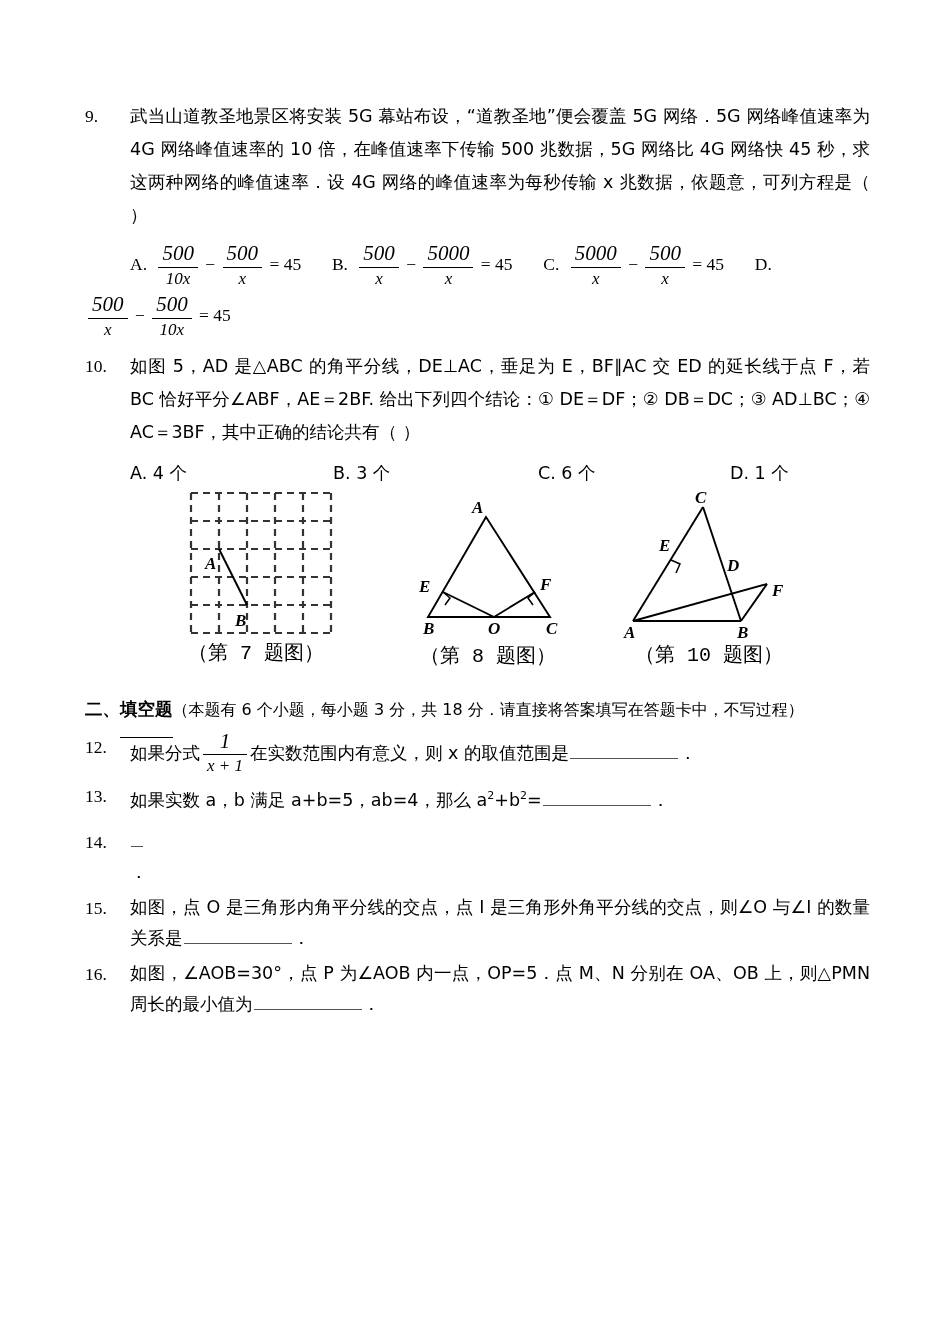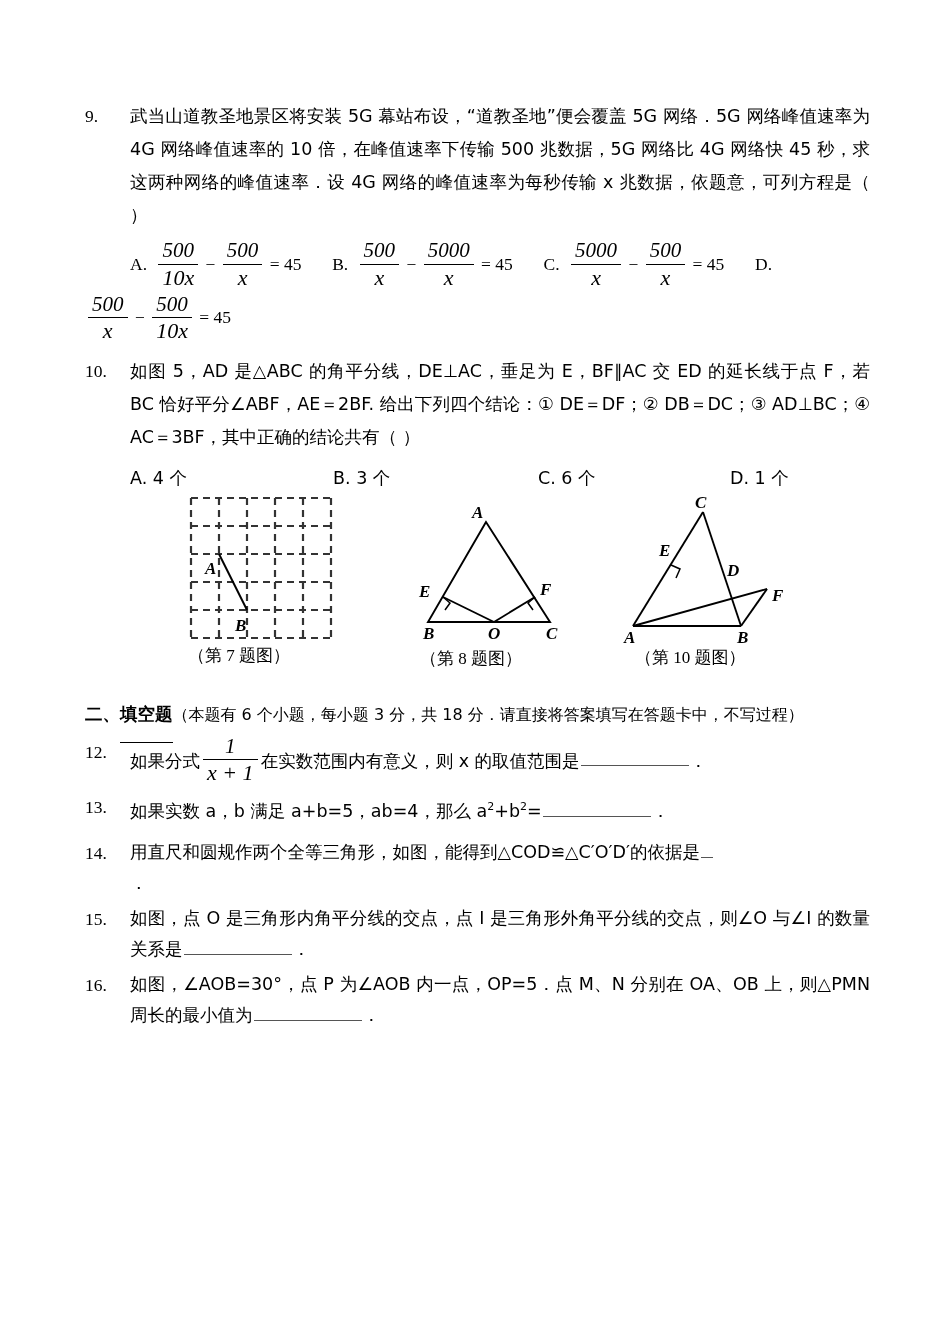--- a/index.html
+++ b/index.html
@@ -68,21 +68,21 @@
   }
   .frac .nm {
     display: block;
     padding: 0 4px 1px 4px;
     border-bottom: 1.2px solid #000;
     font-size: 21px;
   }
   .frac .dn {
     display: block;
     padding: 1px 4px 0 4px;
-    font-size: 22px;
+    font-size: 17px;
   }
   .mathup { font-family: "Liberation Serif", serif; font-style: normal; }
 
   .optline {
     font-size: 17.5px;
     line-height: 52px;
     margin-top: 6px;
     white-space: nowrap;
   }
   .optline .opt-label { margin-right: 4px; }
@@ -112,23 +112,23 @@
 
   
   .figures {
     position: relative;
     height: 185px;
     margin-top: 4px;
   }
   .fig { position: absolute; }
   .caption {
     position: absolute;
-    font-size: 17px;
+    font-size: 20px;
     white-space: nowrap;
-    font-family: Liberation Serif, serif;
+    font-family: Liberation Mono, monospace;
   }
 
   
   .section-head {
     font-size: 17.5px;
     line-height: 31px;
     margin-top: 8px;
     font-family: "DejaVu Sans", "Liberation Sans", sans-serif;
   }
   .section-head .ttl {
@@ -318,21 +318,21 @@
       <div class="body cjk"><span>如果分式</span><span class="frac"><span class="nm">1</span><span class="dn">x + 1</span></span><span>在实数范围内有意义，则 x 的取值范围是</span><span class="blank blank-w1"></span><span>．</span></div>
     </div>
 
     <div class="q fillq" style="margin-top:4px;">
       <span class="num">13.</span>
       <div class="body cjk"><span>如果实数 a，b 满足 a+b=5，ab=4，那么 a</span><span class="sup">2</span><span>+b</span><span class="sup">2</span><span>=</span><span class="blank blank-w1"></span><span>．</span></div>
     </div>
 
     <div class="q fillq" style="margin-top:10px;">
       <span class="num">14.</span>
-      <div class="body cjk"><span>用直尺和圆规作两个全等三角形，如图，能得到△COD≌△C′O′D′的依据是</span><span class="blank blank-short"></span><br><span>．</span></div>
+      <div class="body cjk"><span class="blank blank-short"></span><br><span>．</span></div>
     </div>
 
     <div class="q fillq" style="margin-top:4px;">
       <span class="num">15.</span>
       <div class="body cjk"><span>如图，点 O 是三角形内角平分线的交点，点 I 是三角形外角平分线的交点，则∠O 与∠I 的数量关系是</span><span class="blank blank-w1"></span><span>．</span></div>
     </div>
 
     <div class="q fillq" style="margin-top:4px;">
       <span class="num">16.</span>
       <div class="body cjk"><span>如图，∠AOB=30°，点 P 为∠AOB 内一点，OP=5．点 M、N 分别在 OA、OB 上，则△PMN 周长的最小值为</span><span class="blank blank-w1"></span><span>．</span></div>

